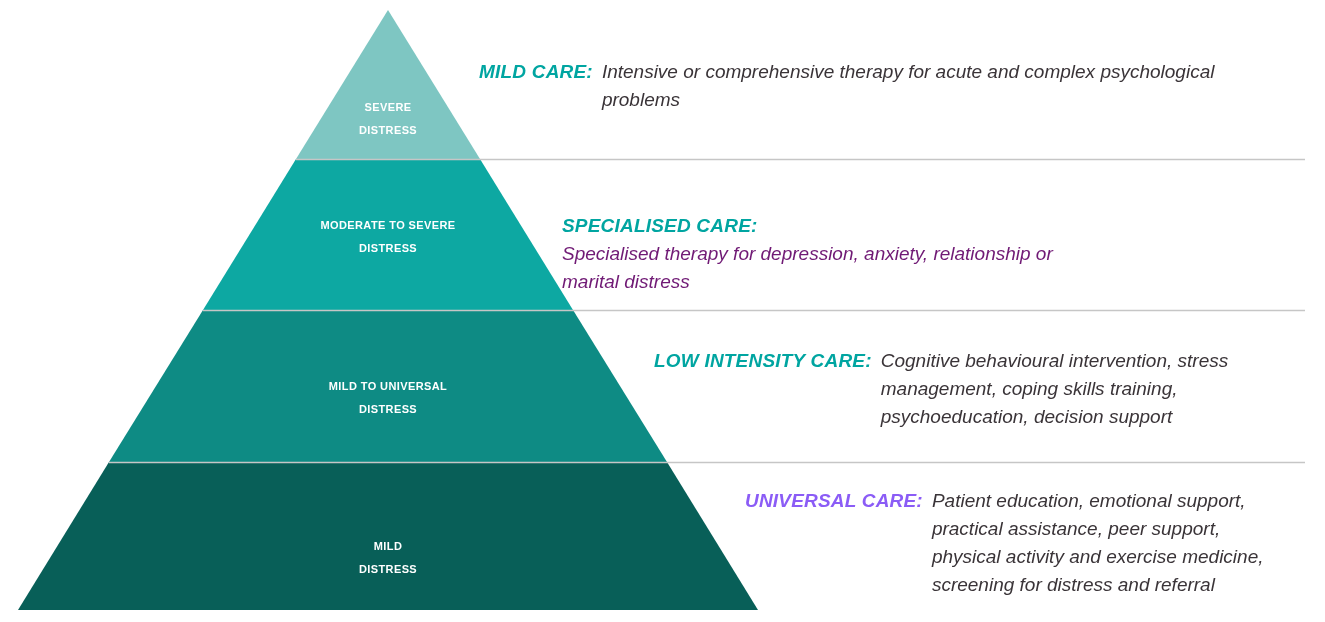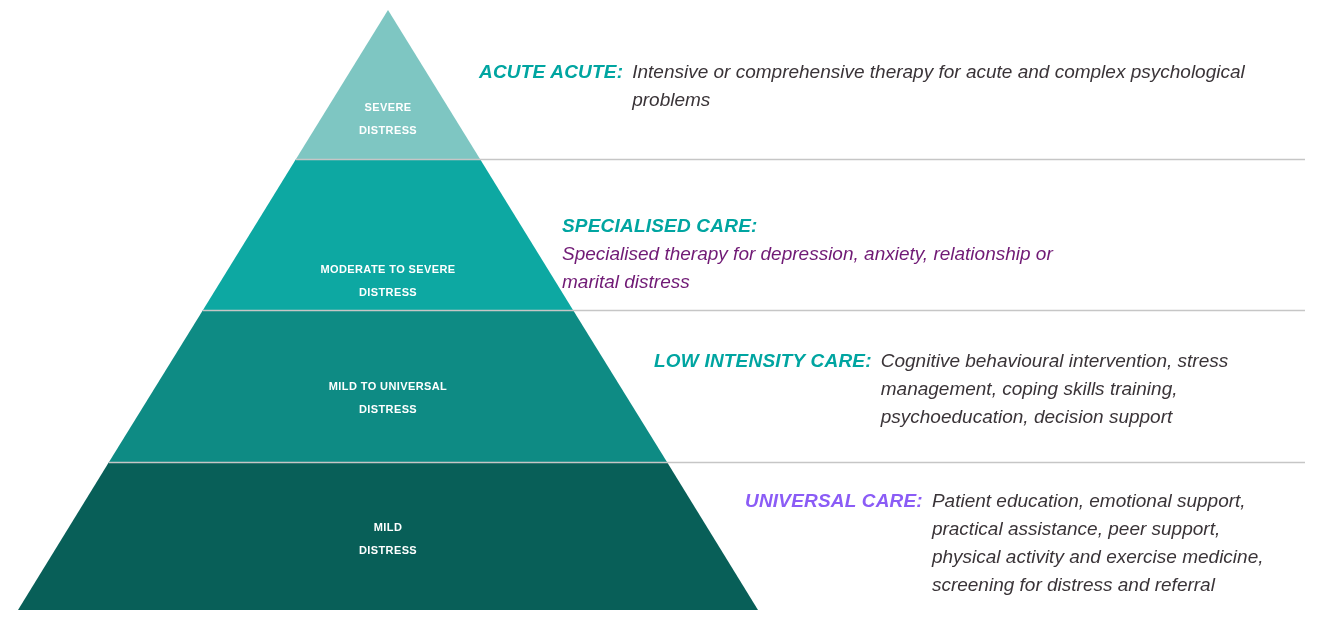--- a/index.html
+++ b/index.html
@@ -27,21 +27,21 @@
     color: #ffffff;
     font-weight: bold;
     font-size: 11px;
     line-height: 23px;
     letter-spacing: 0.4px;
     white-space: pre-line;
   }
   .tier-label-1 { left: 238px; top: 96px; }
   .tier-label-2 { left: 238px; top: 214px; }
   .tier-label-3 { left: 238px; top: 375px; }
-  .tier-label-4 { left: 238px; top: 516px; }
+  .tier-label-4 { left: 238px; top: 535px; }
 
   .care-row {
     position: absolute;
     display: flex;
     align-items: flex-start;
     font-style: italic;
     font-size: 19px;
     line-height: 28px;
   }
   .care-label {
@@ -70,29 +70,29 @@
     <polygon points="203,310 573,310 667,462 109,462" fill="#0e8b84"></polygon>
     <polygon points="109,462 667,462 758,610 18,610" fill="#085f58"></polygon>
 
     <line x1="296" y1="159.5" x2="1305" y2="159.5" stroke-width="1.5" stroke="#c6c6c6"></line>
     <line x1="203" y1="310.5" x2="1305" y2="310.5" stroke-width="1.5" stroke="#c6c6c6"></line>
     <line x1="109" y1="462.5" x2="1305" y2="462.5" stroke-width="1.5" stroke="#c6c6c6"></line>
   </svg>
 
   <div class="tier-label tier-label-1" style="color: rgb(255, 255, 255);">SEVERE
 DISTRESS</div>
-  <div class="tier-label tier-label-2" style="color: rgb(255, 255, 255); margin-top: 44px;">MODERATE TO SEVERE
+  <div class="tier-label tier-label-2" style="color: rgb(255, 255, 255);">MODERATE TO SEVERE
 DISTRESS</div>
   <div class="tier-label tier-label-3" style="color: rgb(255, 255, 255);">MILD TO UNIVERSAL
 DISTRESS</div>
   <div class="tier-label tier-label-4" style="color: rgb(255, 255, 255);">MILD
 DISTRESS</div>
 
   <div class="care-row care-row-1">
-    <span class="care-label accent" style="color: rgb(0, 165, 161);">ACUTE ACUTE:</span>
+    <span class="care-label accent" style="color: rgb(0, 165, 161);">MILD CARE:</span>
     <div class="care-desc" style="color: rgb(58, 52, 56);">Intensive or comprehensive therapy for acute and complex psychological
 problems</div>
   </div>
 
   <div class="care-row care-row-2">
     <span class="care-label accent" style="color: rgb(0, 165, 161);">SPECIALISED CARE:</span>
     <div class="care-desc" style="color: #701a75;">Specialised therapy for depression, anxiety, relationship or
 marital distress</div>
   </div>
 

